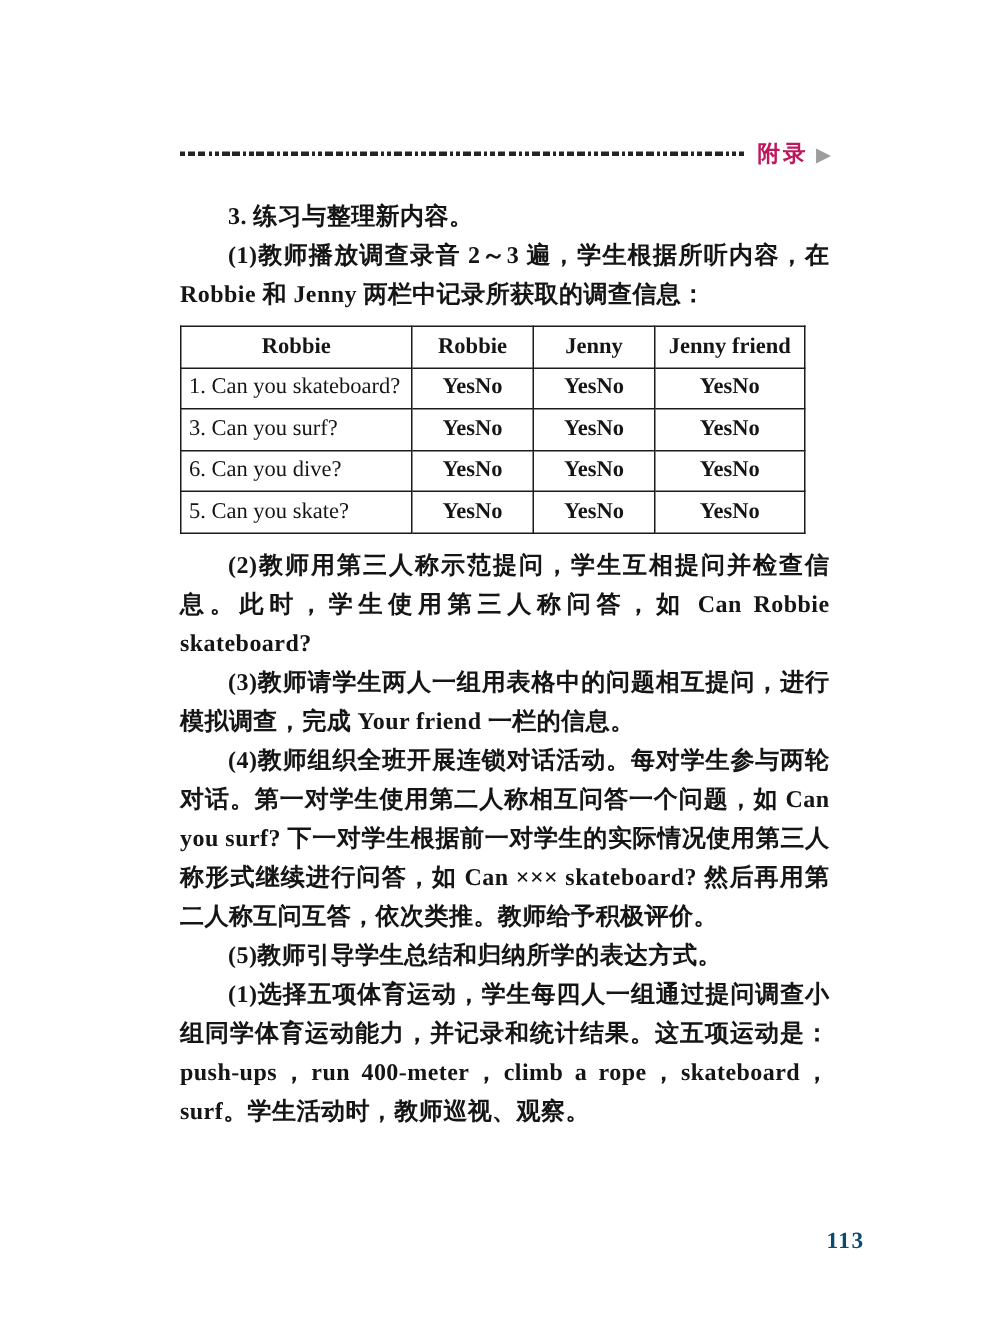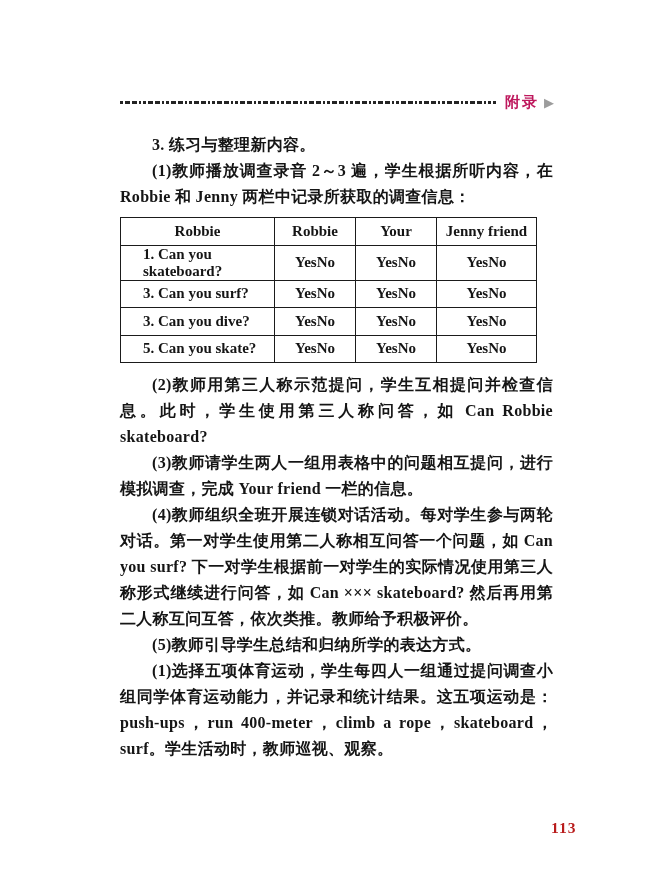--- a/index.html
+++ b/index.html
@@ -83,41 +83,41 @@
     font-weight: bold;
     text-align: center;
     padding: 2px 2px;
   }
   .col-sports  { width: 154px; }
   .col-robbie  { width: 81px; }
   .col-jenny   { width: 81px; }
   .col-friend  { width: 100px; }
   td.cell-question {
     text-align: left;
-    padding-left: 22px;
-    font-weight: 700;
+    padding-left: 5px;
+    font-weight: 400;
   }
   td.cell-options {
     text-align: center;
     padding: 0;
   }
   td.cell-options .opt {
     display: inline-block;
     font-weight: 600;
   }
   td.cell-options .opt + .opt { }
   
   .page-number {
     position: absolute;
     top: 819px;
     left: 551px;
     font-size: 15.5px;
     font-weight: 600;
     letter-spacing: 1px;
-    color: #b91c1c;
+    color: #0c4a6e;
   }
 </style>
 </head>
 <body>
 
 <div class="page">
 
   <div class="page-header">
     <div class="dotted-line"></div>
     <span class="header-label">附录</span>
@@ -134,39 +134,39 @@
       <colgroup>
         <col class="col-sports">
         <col class="col-robbie">
         <col class="col-jenny">
         <col class="col-friend">
       </colgroup>
       <thead>
         <tr id="table-header-row">
             <th>Robbie</th>
             <th>Robbie</th>
-            <th>Your</th>
+            <th>Jenny</th>
             <th>Jenny friend</th>
           </tr>
       </thead>
       <tbody id="table-body">
           <tr>
             <td class="cell-question">1. Can you skateboard?</td>
             <td class="cell-options"><span class="opt">Yes</span><span class="opt">No</span></td>
             <td class="cell-options"><span class="opt">Yes</span><span class="opt">No</span></td>
             <td class="cell-options"><span class="opt">Yes</span><span class="opt">No</span></td>
           </tr>
           <tr>
             <td class="cell-question">3. Can you surf?</td>
             <td class="cell-options"><span class="opt">Yes</span><span class="opt">No</span></td>
             <td class="cell-options"><span class="opt">Yes</span><span class="opt">No</span></td>
             <td class="cell-options"><span class="opt">Yes</span><span class="opt">No</span></td>
           </tr>
           <tr>
-            <td class="cell-question">3. Can you dive?</td>
+            <td class="cell-question">6. Can you dive?</td>
             <td class="cell-options"><span class="opt">Yes</span><span class="opt">No</span></td>
             <td class="cell-options"><span class="opt">Yes</span><span class="opt">No</span></td>
             <td class="cell-options"><span class="opt">Yes</span><span class="opt">No</span></td>
           </tr>
           <tr>
             <td class="cell-question">5. Can you skate?</td>
             <td class="cell-options"><span class="opt">Yes</span><span class="opt">No</span></td>
             <td class="cell-options"><span class="opt">Yes</span><span class="opt">No</span></td>
             <td class="cell-options"><span class="opt">Yes</span><span class="opt">No</span></td>
           </tr>

